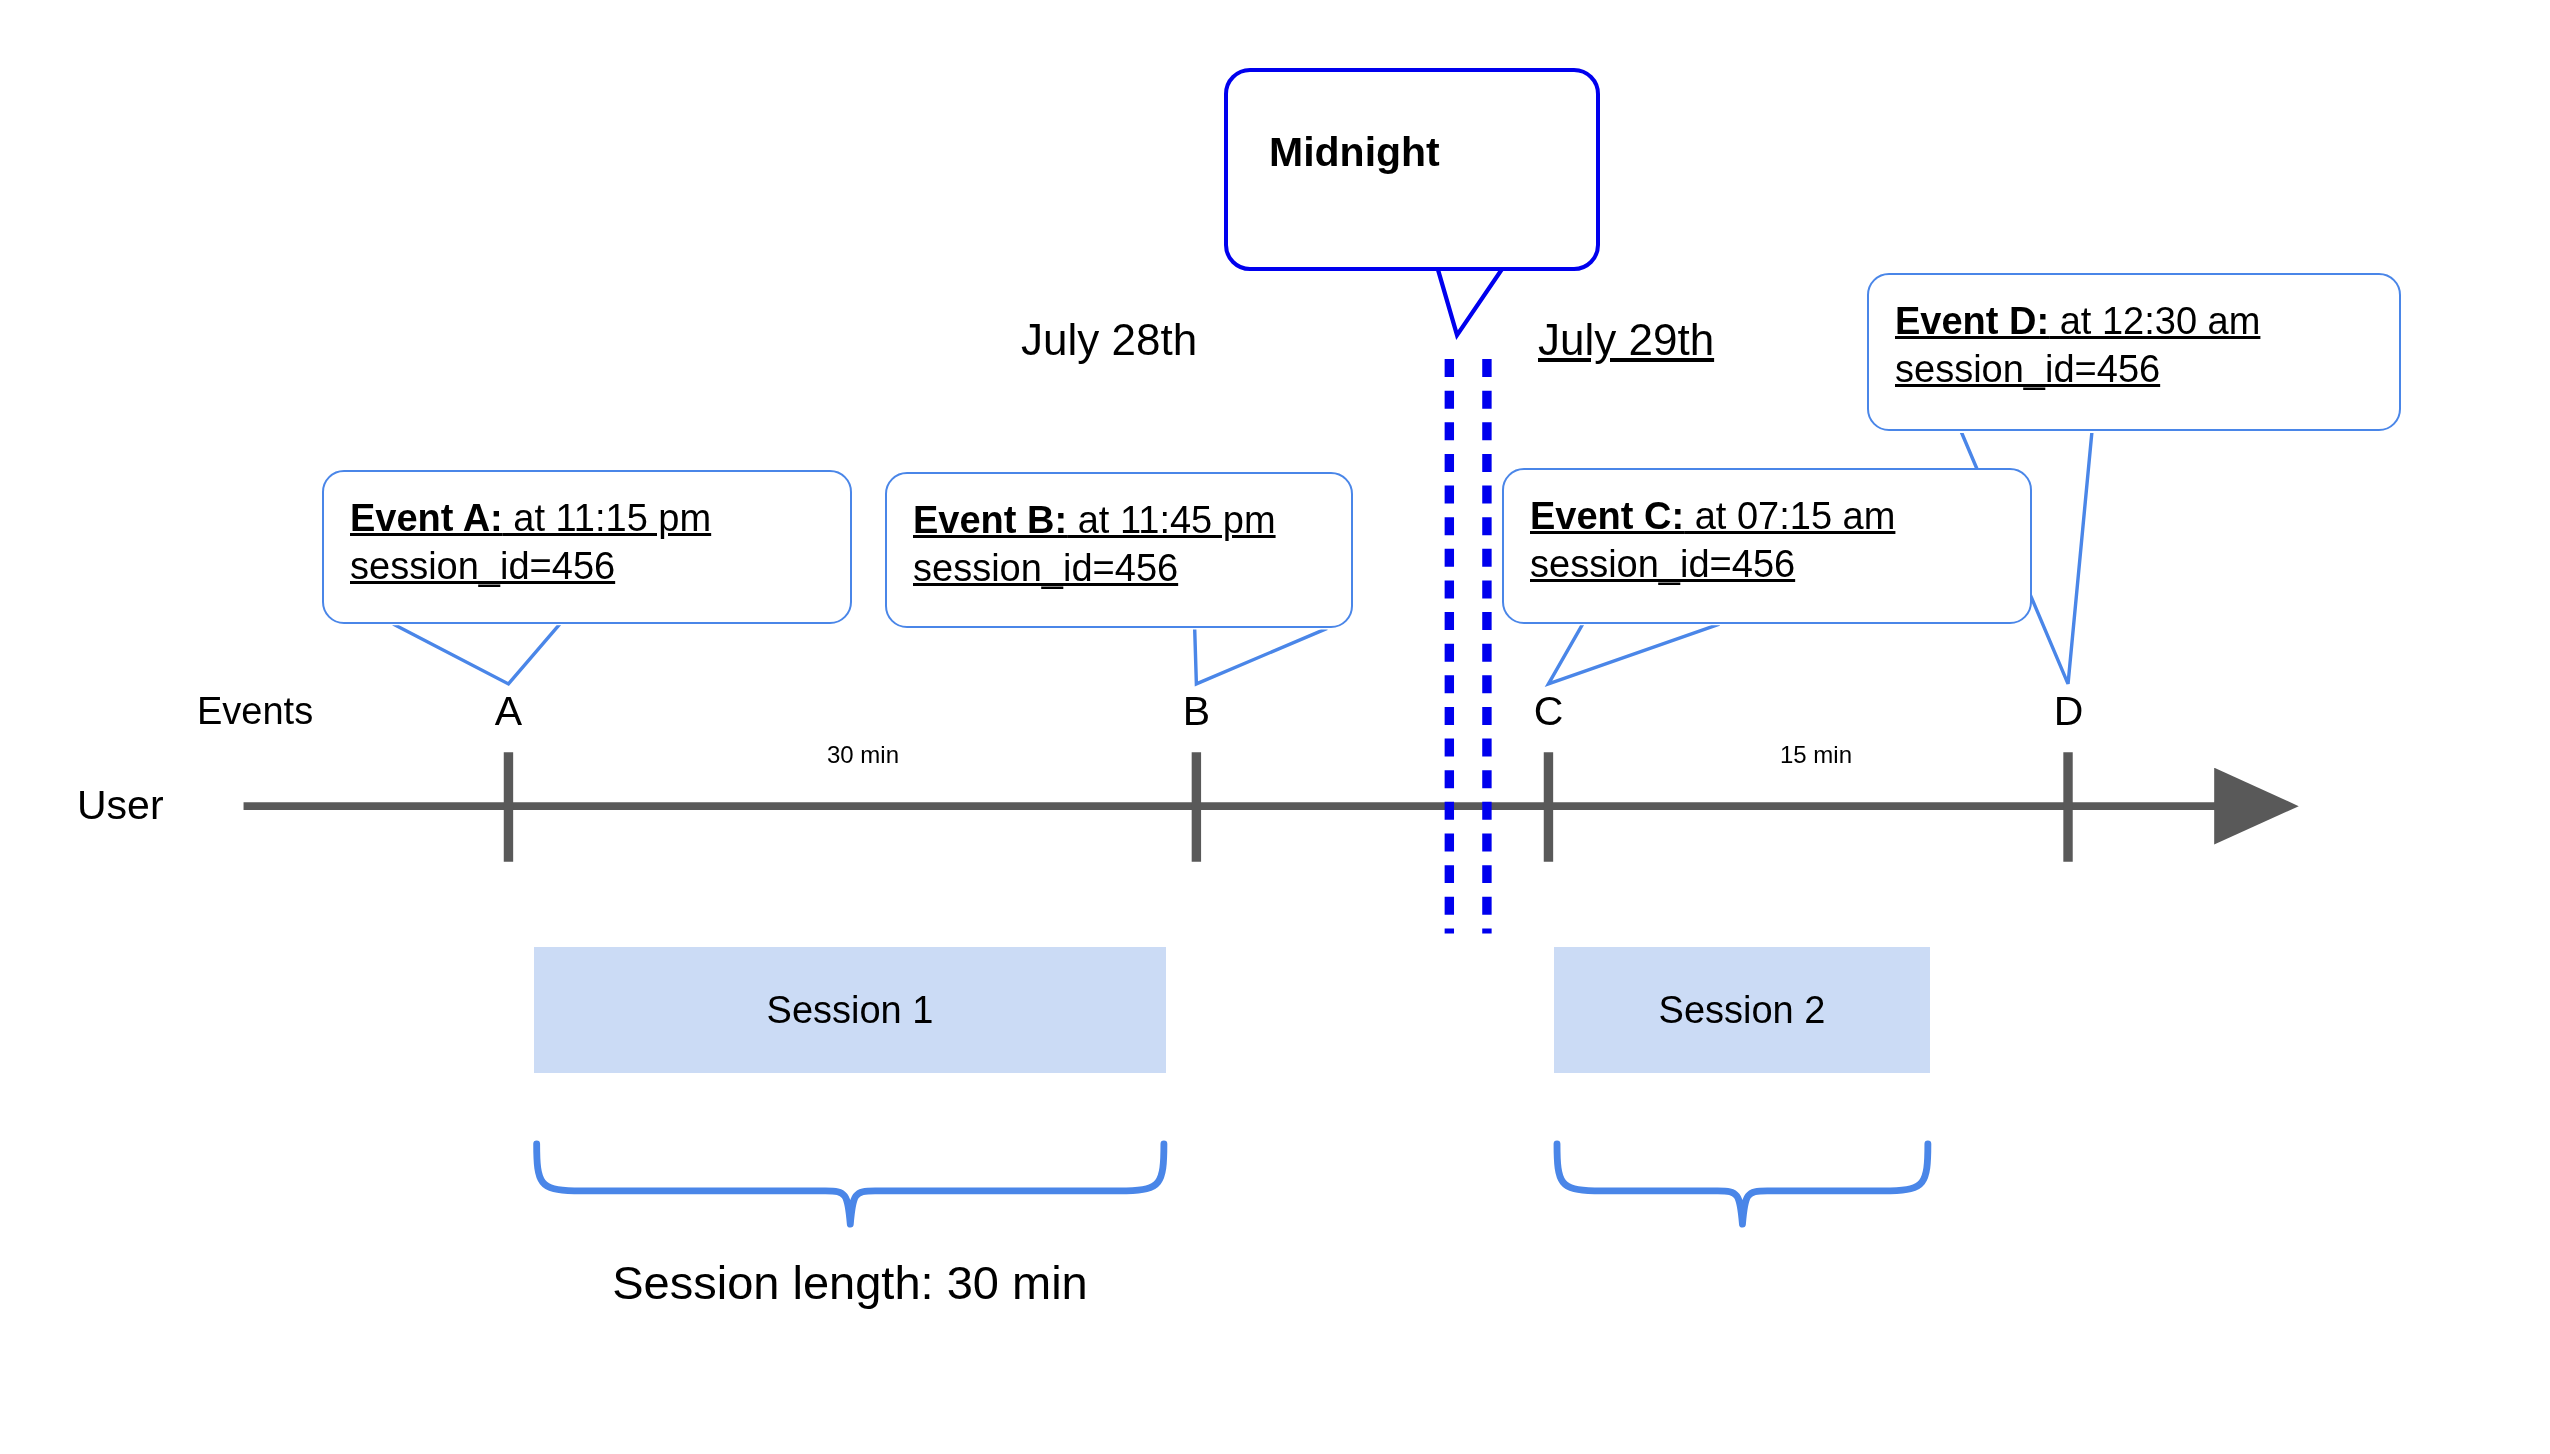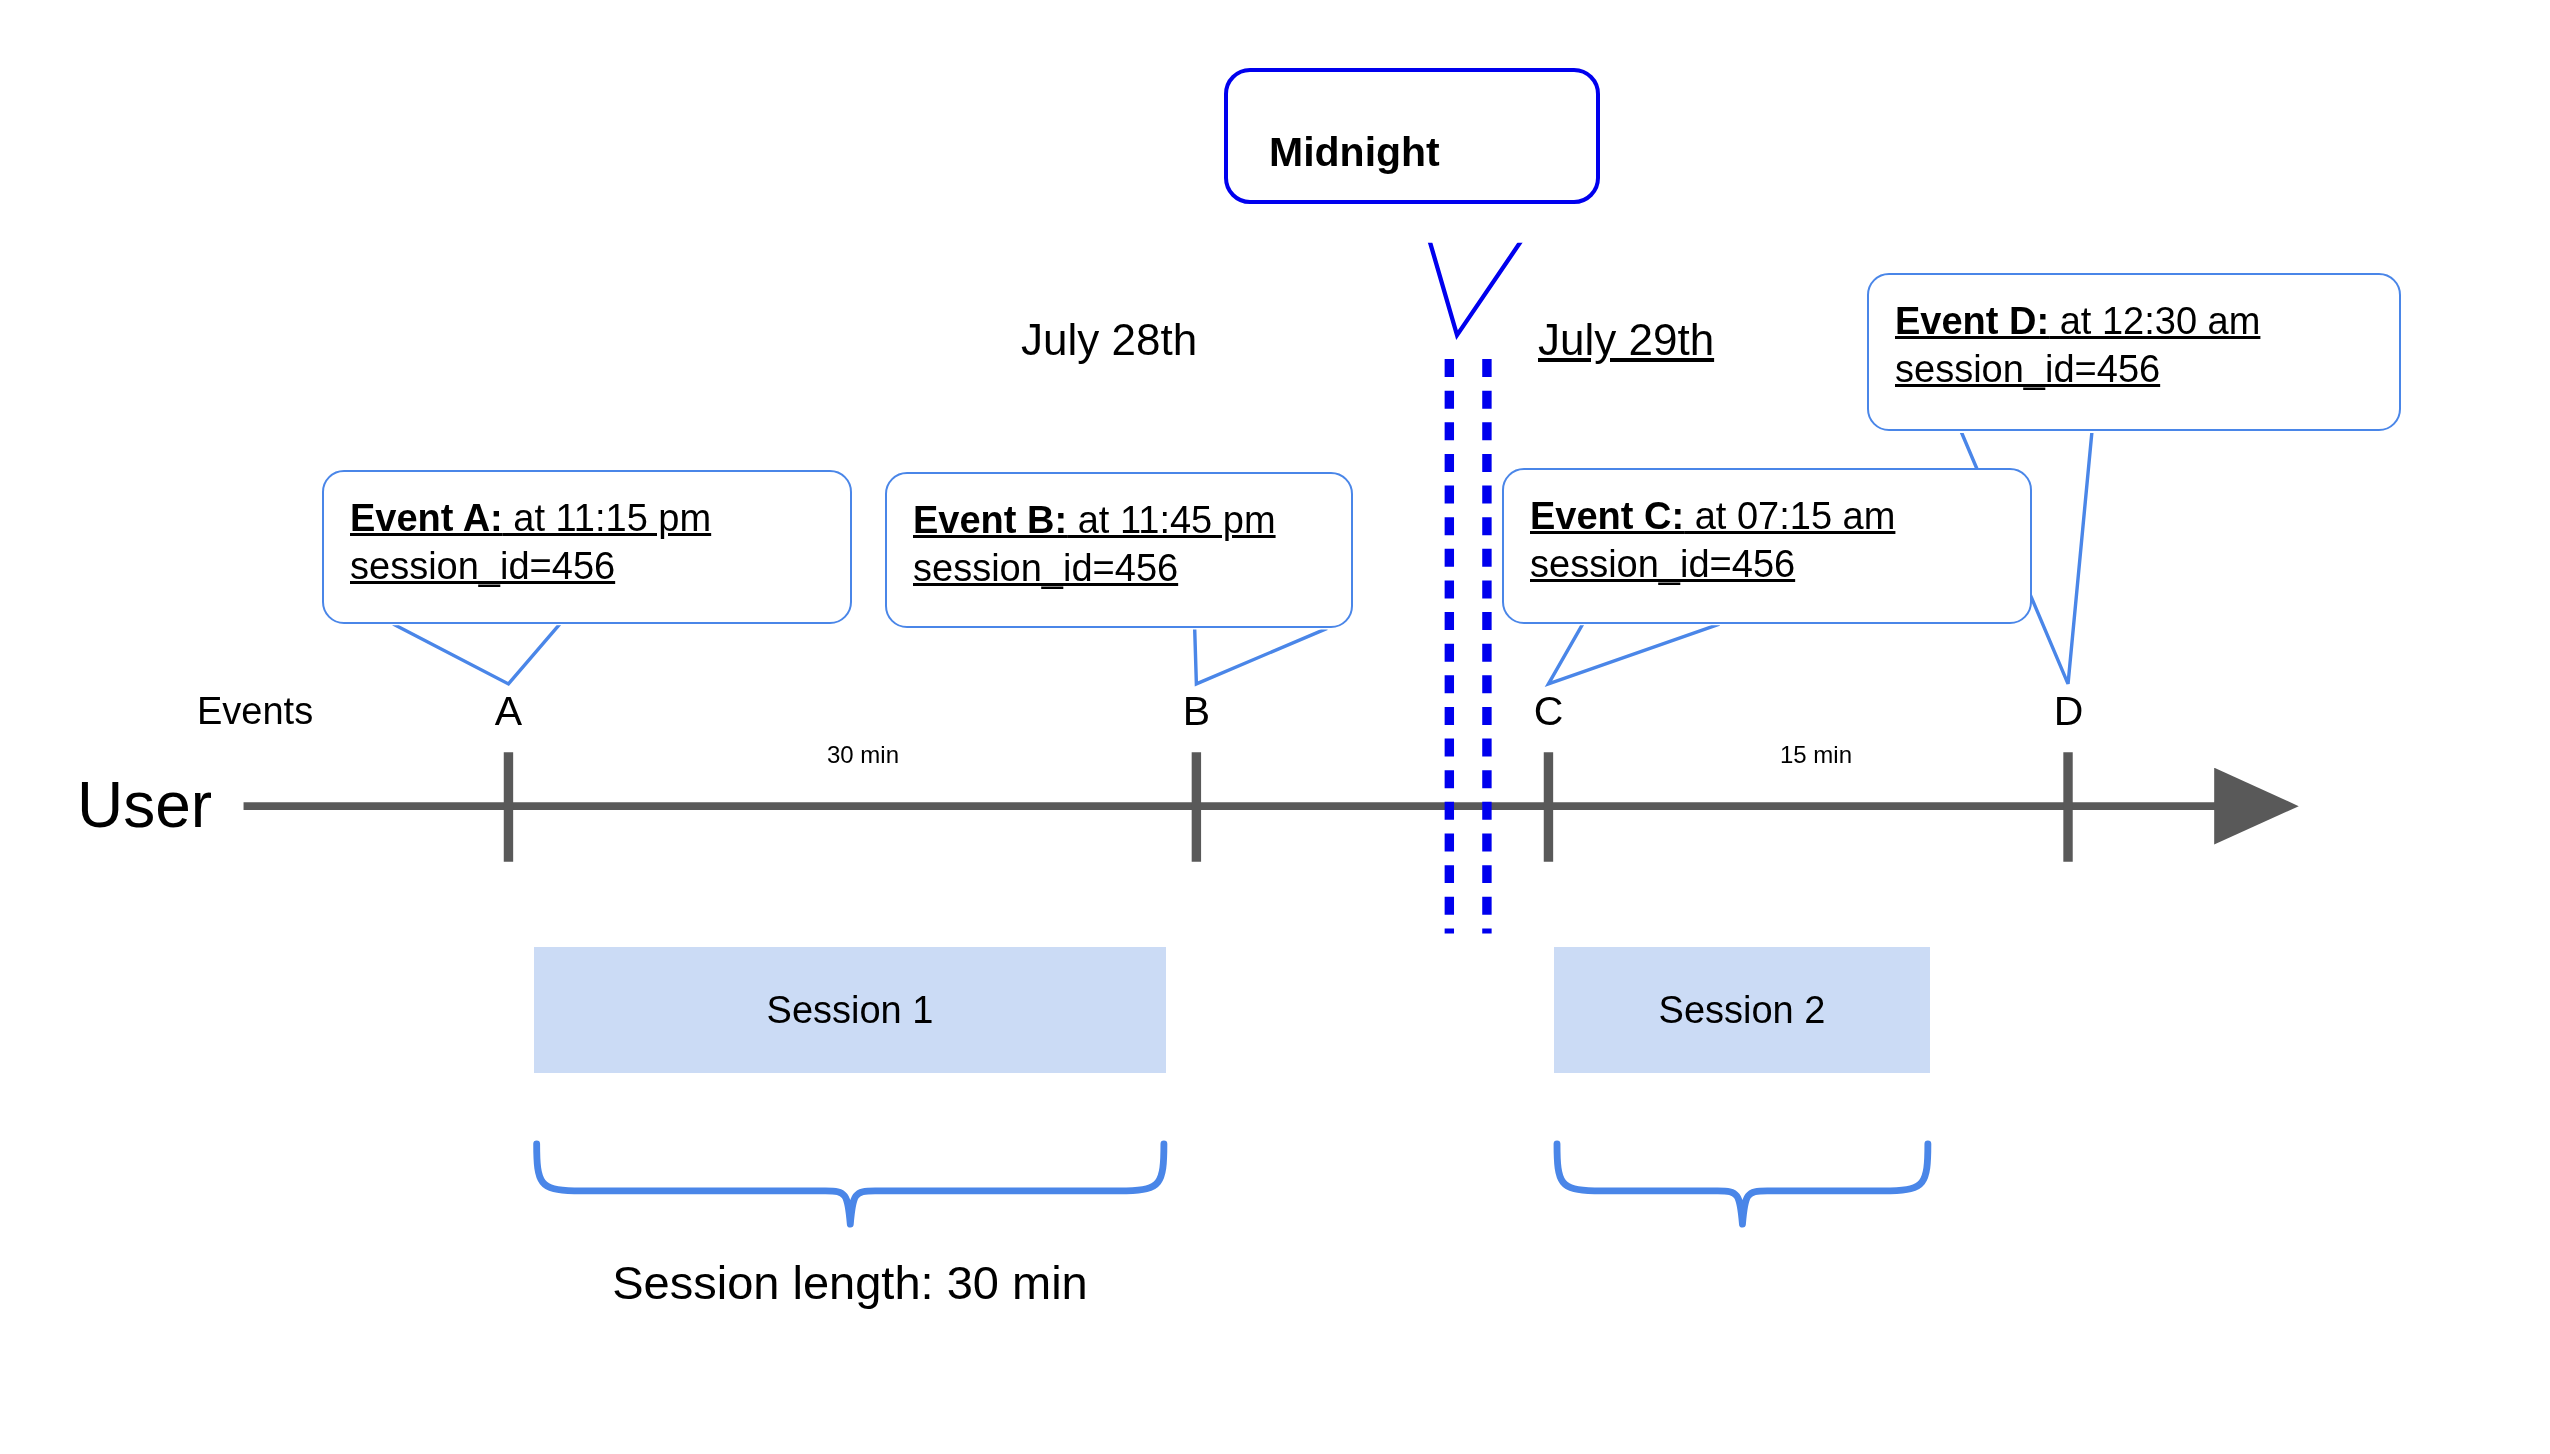--- a/index.html
+++ b/index.html
@@ -4,21 +4,21 @@
 <style>
   html,body{margin:0;padding:0;background:#ffffff;}
   body{width:2550px;height:1455px;position:relative;overflow:hidden;
        font-family:"Liberation Sans","DejaVu Sans",sans-serif;color:#000;}
   #stage{position:absolute;left:0;top:0;width:2550px;height:1455px;}
   svg.layer{position:absolute;left:0;top:0;width:2550px;height:1455px;overflow:visible;}
   .abs{position:absolute;}
   .nowrap{white-space:nowrap;}
 
   
-  .lbl-user{font-size:64px;line-height:53px;letter-spacing:0px;}
+  .lbl-user{font-size:41px;line-height:53px;letter-spacing:0px;}
   .lbl-events{font-size:38px;line-height:38px;}
   .lbl-tick{font-size:41px;line-height:41px;}
   .lbl-date{font-size:44px;line-height:44px;}
   .lbl-dur{font-size:24px;line-height:32px;}
   .lbl-session{font-size:38px;line-height:38px;}
   .lbl-slen{font-size:47px;line-height:39px;}
   .lbl-midnight{font-size:41px;line-height:41px;font-weight:bold;}
   .callout-text{font-size:38px;line-height:48px;text-decoration:underline;}
   .callout-text b{font-weight:bold;}
 
@@ -127,21 +127,21 @@
   <div class="abs lbl-tick" style="left:1154px;top:691px;width:85px;text-align:center;">B</div>
   <div class="abs lbl-tick" style="left:1506px;top:691px;width:85px;text-align:center;">C</div>
   <div class="abs lbl-tick" style="left:2026px;top:691px;width:85px;text-align:center;">D</div>
 
   <div class="abs lbl-dur" style="left:735px;top:739px;width:256px;text-align:center;">30 min</div>
   <div class="abs lbl-dur" style="left:1688px;top:739px;width:256px;text-align:center;">15 min</div>
 
   <div class="abs lbl-date nowrap" style="left:1021px;top:318px;">July 28th</div>
   <div class="abs lbl-date nowrap" style="left:1538px;top:318px;text-decoration:underline;">July 29th</div>
 
-  <div class="abs callout midnight" style="left:1224px;top:68px;width:376px;height:136px;">
+  <div class="abs callout midnight" style="left:1224px;top:68px;width:376px;height:203px;">
     <div class="abs lbl-midnight nowrap" style="left:41px;top:60px;">Midnight</div>
   </div>
 
   <div class="abs callout" style="left:322px;top:470px;width:530px;height:154px;">
     <div class="callout-inner">
       <div class="callout-text nowrap">
         <b>Event A:</b><span> at 11:15 pm</span>
       </div>
       <div class="callout-text nowrap">session_id=456</div>
     </div>

